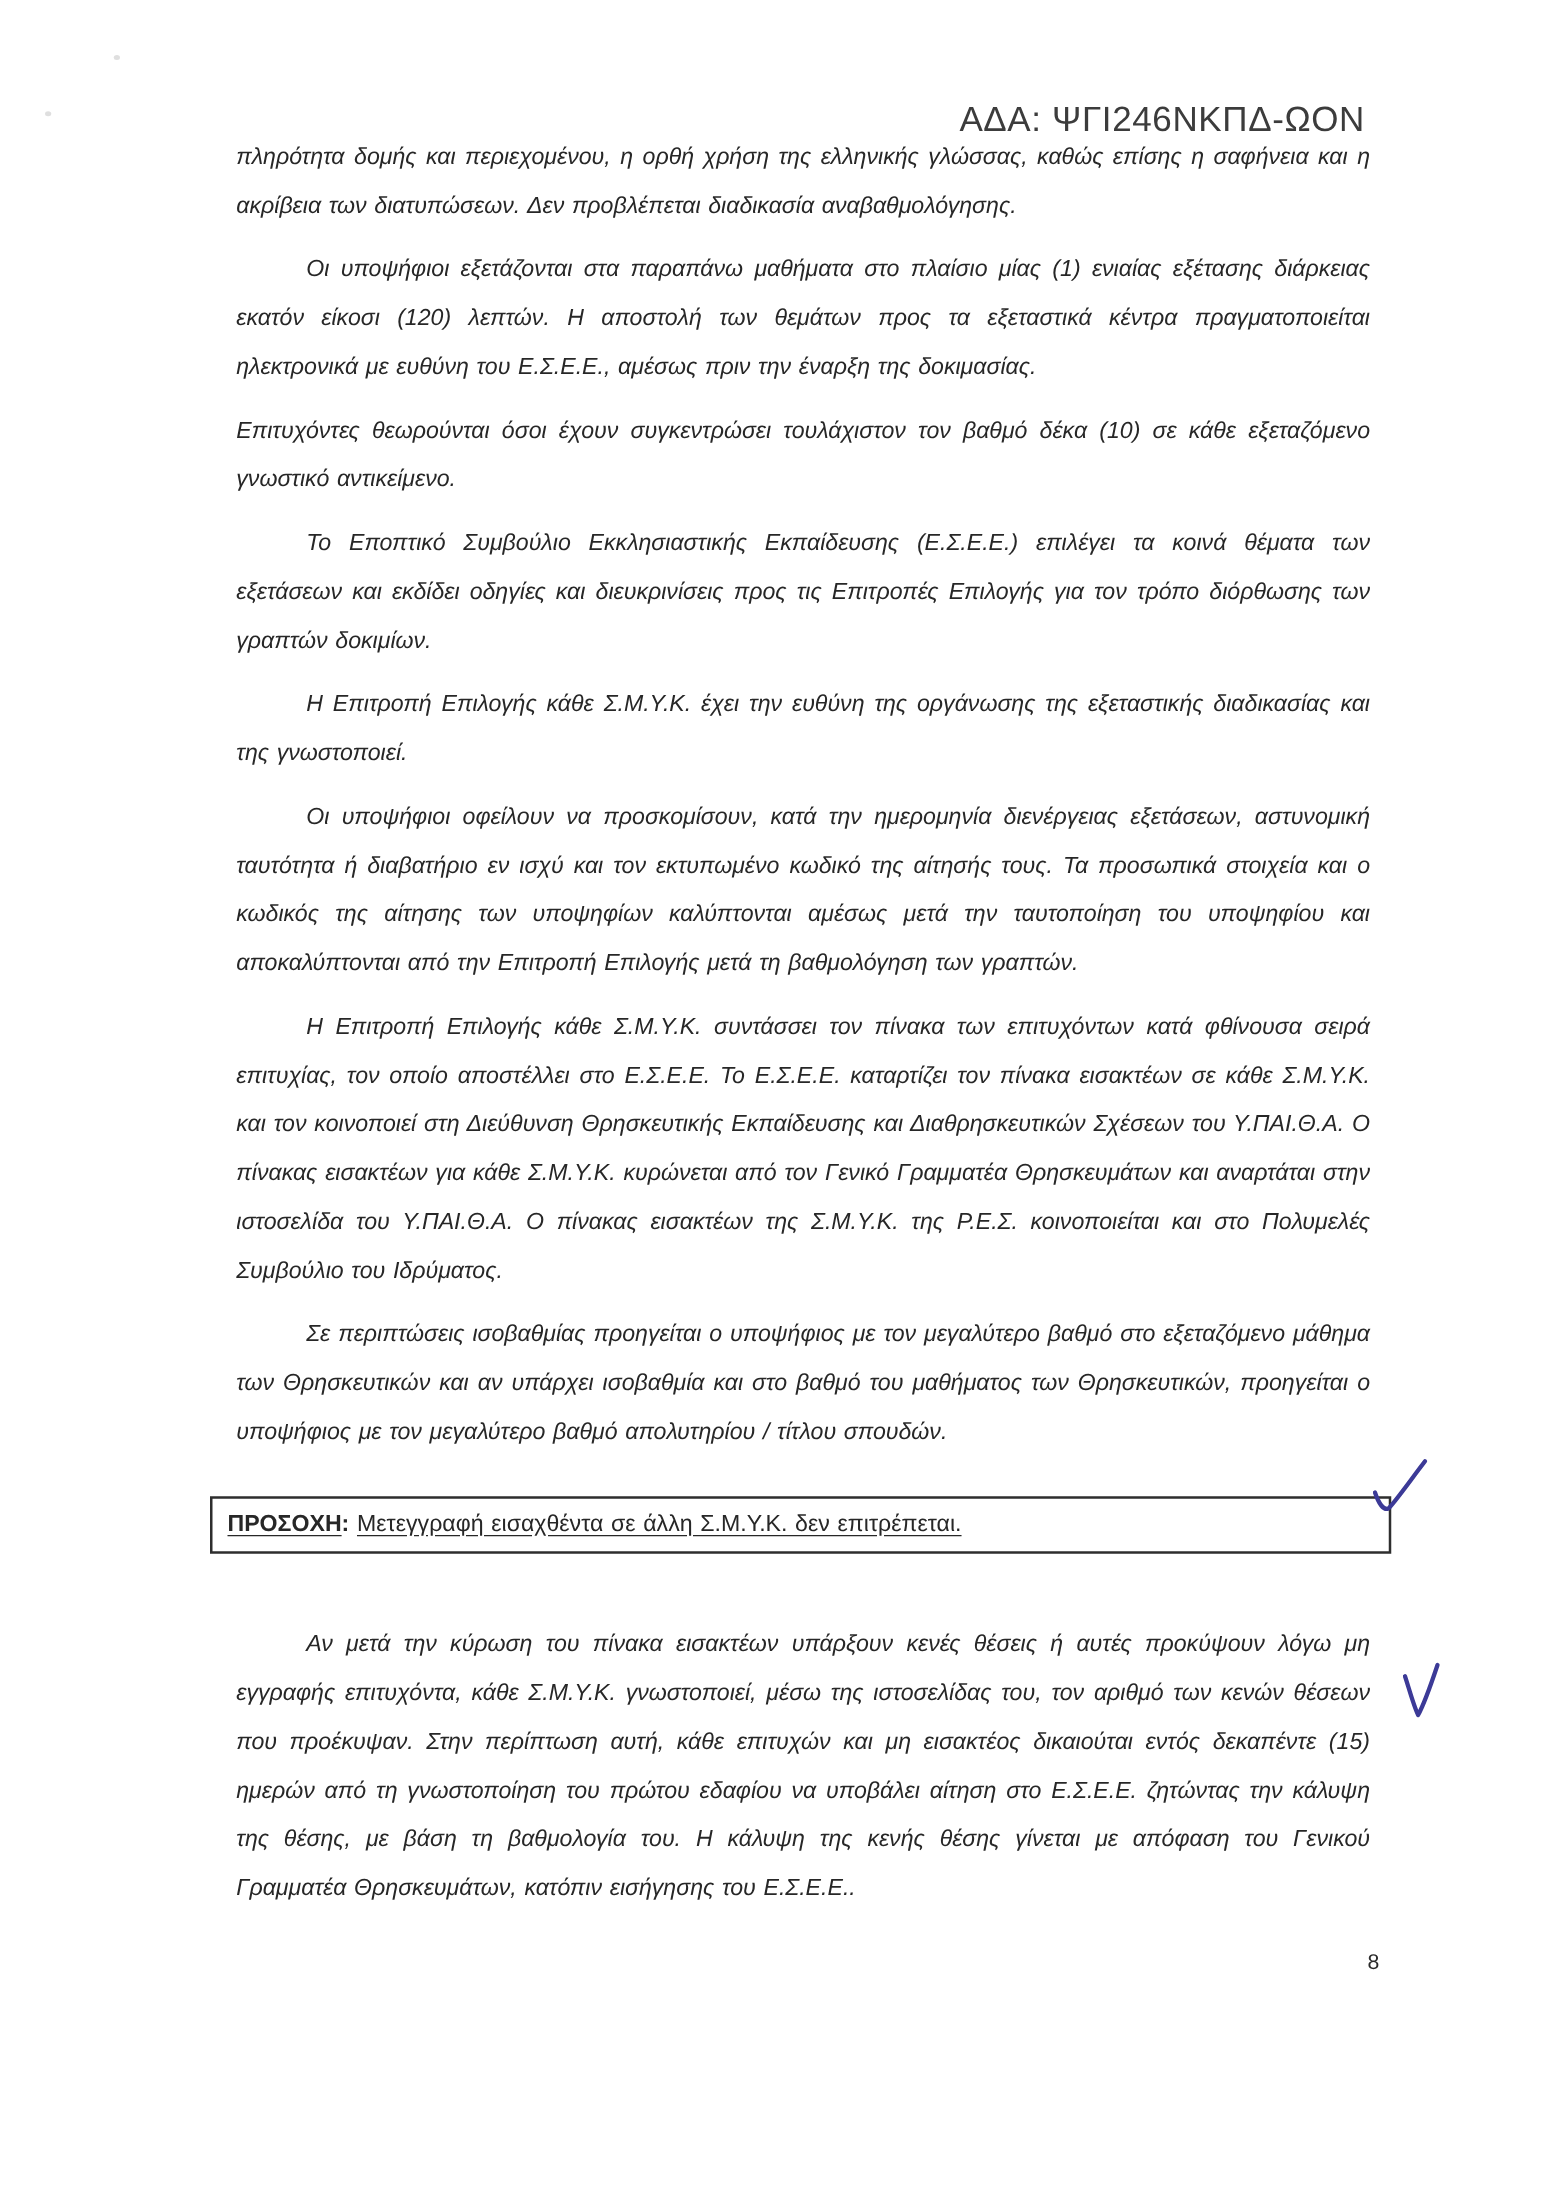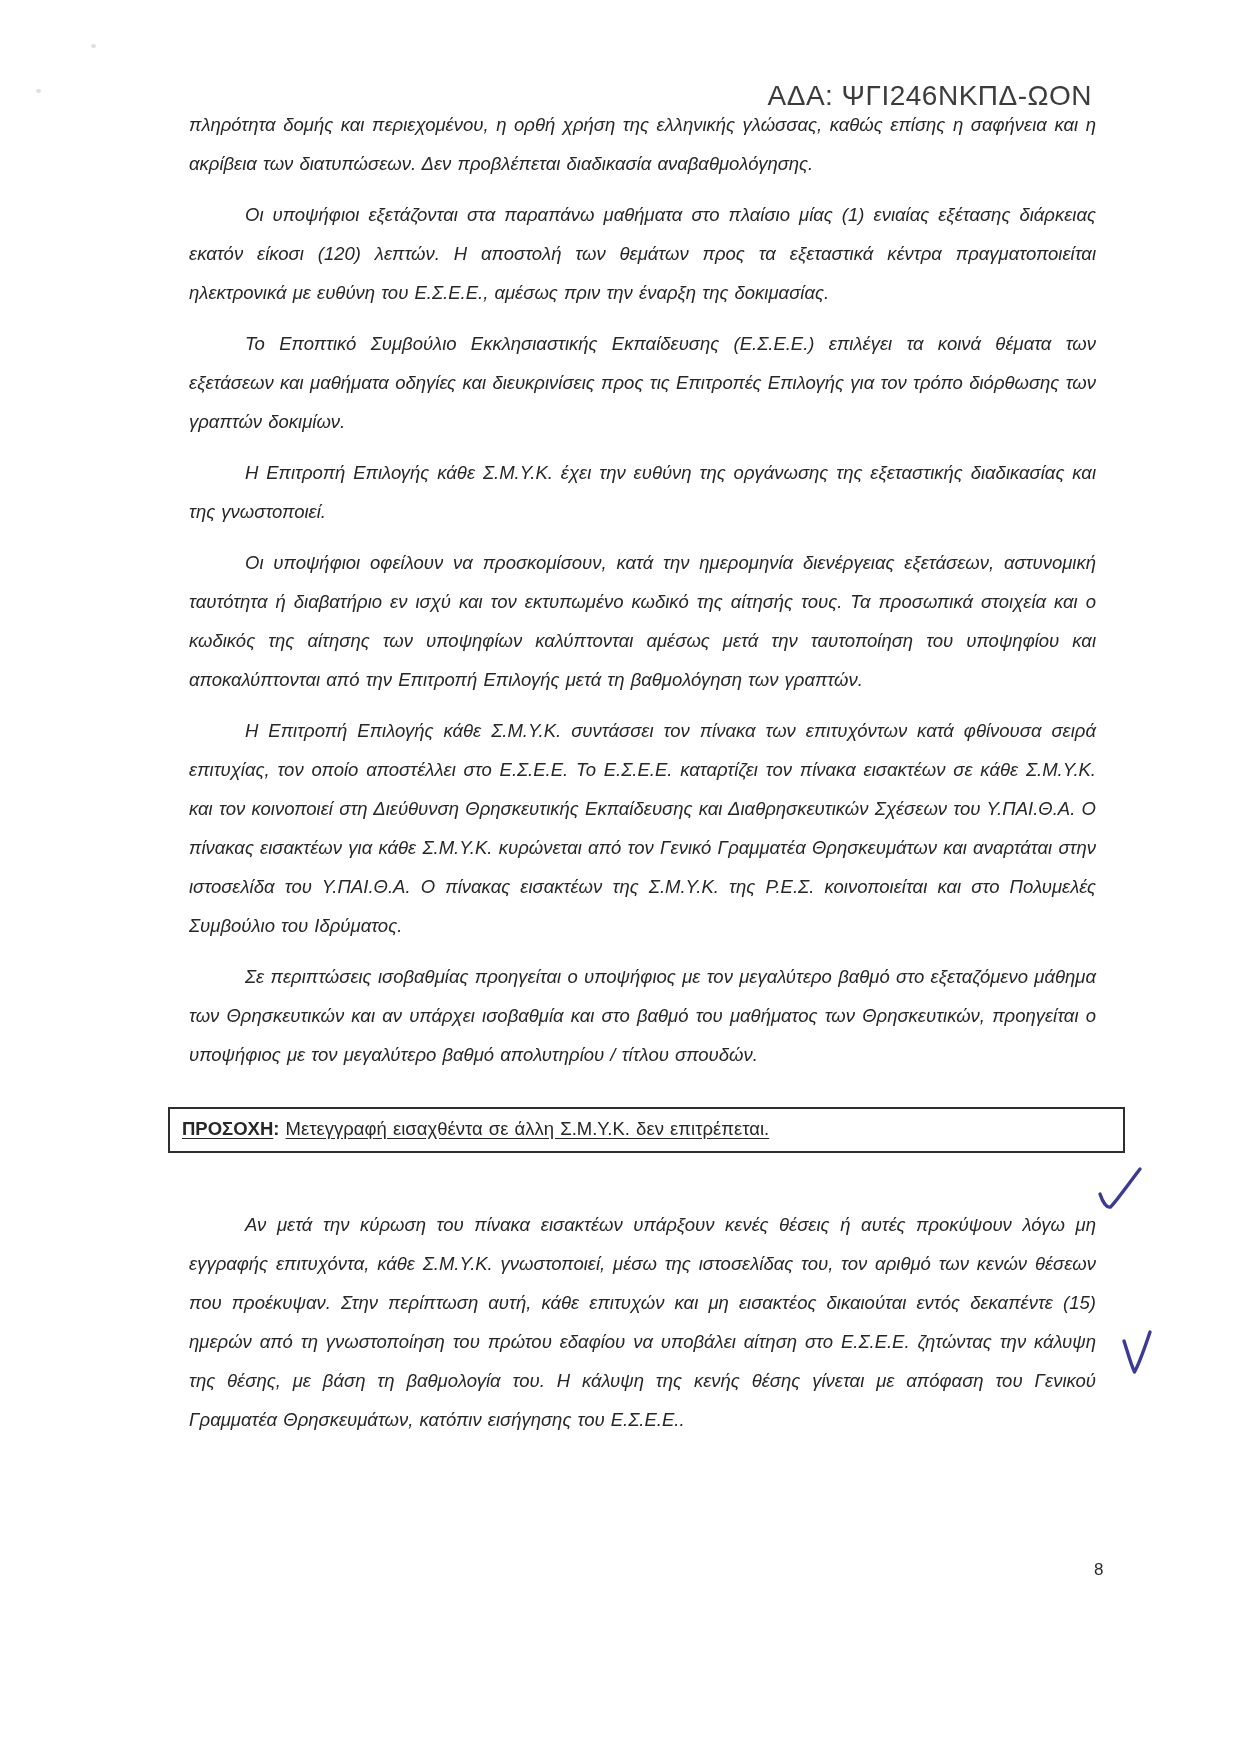--- a/index.html
+++ b/index.html
@@ -52,21 +52,21 @@
   }
   .para { margin: 12px; font-style: italic; }
   .para.indent { text-indent: 56px; }
 
   .notice-box {
     margin-top: 33px;
     margin-left: -9px;
     margin-bottom: 0;
     width: 917px;
     border: 2.5px solid #2e2e2e;
-    padding: 3px 24px 5px 12px;
+    padding: 3px 12px 5px 12px;
     line-height: 34px;
     text-align: left;
     text-indent: 0;
     background: #ffffff;
   }
   .notice-box .u { text-decoration: underline; text-underline-offset: 3px; }
   .notice-box b { font-weight: bold; }
 
   .para.after-box { margin-top: 52px; }
 
@@ -96,21 +96,22 @@
 <div class="page">
 
   <span class="speckle s1"></span>
   <span class="speckle s2"></span>
 
   <div class="ada-header">ΑΔΑ: ΨΓΙ246ΝΚΠΔ-ΩΟΝ</div>
 
   <div class="text-column">
     <p class="para">πληρότητα δομής και περιεχομένου, η ορθή χρήση της ελληνικής γλώσσας, καθώς επίσης η σαφήνεια και η ακρίβεια των διατυπώσεων. Δεν προβλέπεται διαδικασία αναβαθμολόγησης.</p>
     <p class="para indent">Οι υποψήφιοι εξετάζονται στα παραπάνω μαθήματα στο πλαίσιο μίας (1) ενιαίας εξέτασης διάρκειας εκατόν είκοσι (120) λεπτών. Η αποστολή των θεμάτων προς τα εξεταστικά κέντρα πραγματοποιείται ηλεκτρονικά με ευθύνη του Ε.Σ.Ε.Ε., αμέσως πριν την έναρξη της δοκιμασίας.</p>
-    <p class="para indent">Το Εποπτικό Συμβούλιο Εκκλησιαστικής Εκπαίδευσης (Ε.Σ.Ε.Ε.) επιλέγει τα κοινά θέματα των εξετάσεων και μαθήματα οδηγίες και διευκρινίσεις προς τις Επιτροπές Επιλογής για τον τρόπο διόρθωσης των γραπτών δοκιμίων.</p>
+    <p class="para">Επιτυχόντες θεωρούνται όσοι έχουν συγκεντρώσει τουλάχιστον τον βαθμό δέκα (10) σε κάθε εξεταζόμενο γνωστικό αντικείμενο.</p>
+    <p class="para indent">Το Εποπτικό Συμβούλιο Εκκλησιαστικής Εκπαίδευσης (Ε.Σ.Ε.Ε.) επιλέγει τα κοινά θέματα των εξετάσεων και εκδίδει οδηγίες και διευκρινίσεις προς τις Επιτροπές Επιλογής για τον τρόπο διόρθωσης των γραπτών δοκιμίων.</p>
     <p class="para indent">Η Επιτροπή Επιλογής κάθε Σ.Μ.Υ.Κ. έχει την ευθύνη της οργάνωσης της εξεταστικής διαδικασίας και της γνωστοποιεί.</p>
     <p class="para indent">Οι υποψήφιοι οφείλουν να προσκομίσουν, κατά την ημερομηνία διενέργειας εξετάσεων, αστυνομική ταυτότητα ή διαβατήριο εν ισχύ και τον εκτυπωμένο κωδικό της αίτησής τους. Τα προσωπικά στοιχεία και ο κωδικός της αίτησης των υποψηφίων καλύπτονται αμέσως μετά την ταυτοποίηση του υποψηφίου και αποκαλύπτονται από την Επιτροπή Επιλογής μετά τη βαθμολόγηση των γραπτών.</p>
     <p class="para indent">Η Επιτροπή Επιλογής κάθε Σ.Μ.Υ.Κ. συντάσσει τον πίνακα των επιτυχόντων κατά φθίνουσα σειρά επιτυχίας, τον οποίο αποστέλλει στο Ε.Σ.Ε.Ε. Το Ε.Σ.Ε.Ε. καταρτίζει τον πίνακα εισακτέων σε κάθε Σ.Μ.Υ.Κ. και τον κοινοποιεί στη Διεύθυνση Θρησκευτικής Εκπαίδευσης και Διαθρησκευτικών Σχέσεων του Υ.ΠΑΙ.Θ.Α. Ο πίνακας εισακτέων για κάθε Σ.Μ.Υ.Κ. κυρώνεται από τον Γενικό Γραμματέα Θρησκευμάτων και αναρτάται στην ιστοσελίδα του Υ.ΠΑΙ.Θ.Α. Ο πίνακας εισακτέων της Σ.Μ.Υ.Κ. της Ρ.Ε.Σ. κοινοποιείται και στο Πολυμελές Συμβούλιο του Ιδρύματος.</p>
     <p class="para indent">Σε περιπτώσεις ισοβαθμίας προηγείται ο υποψήφιος με τον μεγαλύτερο βαθμό στο εξεταζόμενο μάθημα των Θρησκευτικών και αν υπάρχει ισοβαθμία και στο βαθμό του μαθήματος των Θρησκευτικών, προηγείται ο υποψήφιος με τον μεγαλύτερο βαθμό απολυτηρίου / τίτλου σπουδών.</p>
 
     <div class="notice-box">
       <b class="u">ΠΡΟΣΟΧΗ</b><b>:</b>
       <span class="u">Μετεγγραφή εισαχθέντα σε άλλη Σ.Μ.Υ.Κ. δεν επιτρέπεται.</span>
     </div>
 

